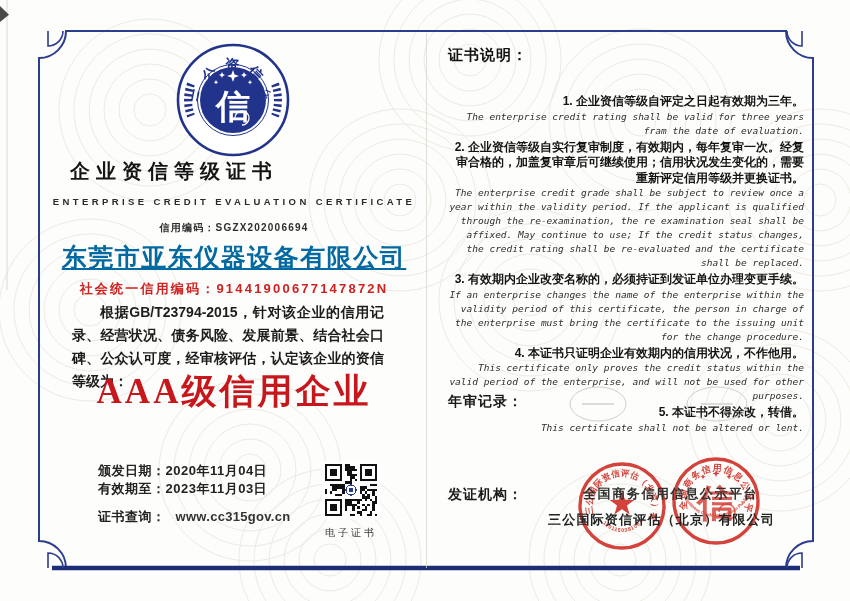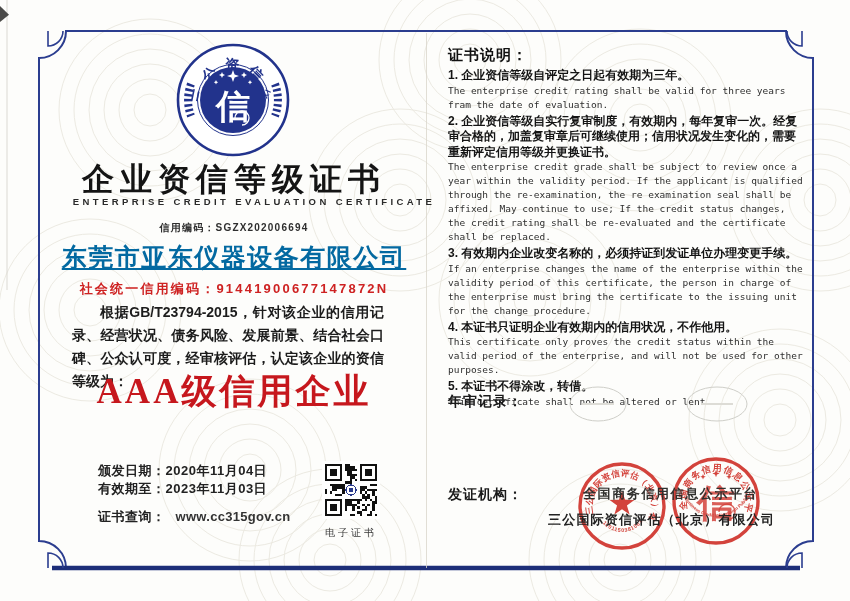--- a/index.html
+++ b/index.html
@@ -11,24 +11,24 @@
   
   #guilloche{left:0;top:0;z-index:0;}
   #frame-svg{left:0;top:0;z-index:1;}
   #fold-line{left:426px;top:33px;width:1px;height:535px;background:#d9d6cc;opacity:.8;z-index:1;}
   #scan-wedge{left:0;top:6px;width:9px;height:16px;background:#4a4a48;
               clip-path:polygon(0 0,100% 55%,0 100%);z-index:5;}
   #scan-streak{left:6px;top:0;width:2px;height:290px;background:#d8d5cf;opacity:.45;z-index:1;}
 
   
   #logo-svg{left:175px;top:42px;z-index:2;}
-  #title{left:40px;top:158px;width:388px;text-align:center;font-family:"Liberation Serif",serif;
-         font-size:32px;font-weight:900;letter-spacing:6px;color:#141414;z-index:2;}
+  #title{left:40px;top:158px;width:388px;font-family:"Liberation Serif",serif;
+         font-size:20px;font-weight:900;letter-spacing:6px;color:#141414;z-index:2;padding-left:30px;}
   #subtitle{left:40px;top:196px;width:388px;text-align:center;font-size:9.5px;font-weight:bold;
-            letter-spacing:3.4px;color:#2a2a2a;z-index:2;margin-left:20px;}
+            letter-spacing:3.4px;color:#2a2a2a;z-index:2;}
   #credit-code{left:40px;top:221px;width:388px;text-align:center;font-size:10px;font-weight:bold;
                letter-spacing:1.2px;color:#2e2e2e;z-index:2;}
   #company-name{left:40px;top:241px;width:388px;text-align:center;font-size:25px;font-weight:900;
                 letter-spacing:1.5px;color:#0369a1;z-index:2;text-decoration:underline;}
   #social-code{left:40px;top:280px;width:388px;text-align:center;font-size:13px;font-weight:bold;
                letter-spacing:2.2px;color:#ce2222;z-index:2;}
   #body-par{left:72px;top:301px;width:312px;font-size:14px;line-height:23px;font-weight:600;
             color:#1c1c1c;text-align:justify;text-indent:2em;z-index:2;}
   #rating{left:40px;top:368px;width:388px;text-align:center;font-family:"Liberation Serif",serif;
           font-size:35px;font-weight:900;letter-spacing:3px;color:#c6171d;z-index:2;}
@@ -36,24 +36,24 @@
   #issue-date{top:462px;}
   #valid-until{top:480px;}
   #query-line{top:508px;}
   #query-line .url{font-weight:600;margin-left:10px;letter-spacing:.3px;color:#333;}
   #qr-wrap{left:322px;top:461px;width:58px;height:58px;z-index:2;}
   #eqr-label{left:312px;top:526px;width:78px;text-align:center;font-family:"Liberation Serif",serif;
              font-size:10px;color:#3a3a3a;letter-spacing:3px;z-index:2;}
 
   
   #instr-head{left:448px;top:46px;font-size:15px;font-weight:bold;color:#111;letter-spacing:1px;z-index:2;text-align:center;}
-  #instr-list{left:448px;top:68px;width:356px;z-index:2;}
+  #instr-list{left:448px;top:94px;width:356px;z-index:2;text-align:right;}
   #instr-list .item{margin-bottom:2px;}
   #instr-list .zh{font-size:12px;line-height:15.5px;font-weight:600;color:#141414;}
-  #instr-list .en{font-family:"DejaVu Sans Mono",monospace;font-size:9.5px;line-height:14px;color:#2e2e2e;}
+  #instr-list .en{font-family:"DejaVu Sans Mono",monospace;font-size:9.5px;line-height:14px;color:#2e2e2e;font-style:italic;}
   #annual-label{left:448px;top:393px;font-size:14px;font-weight:bold;color:#1a1a1a;letter-spacing:1px;z-index:2;}
   #annual-seals{left:560px;top:385px;z-index:2;}
   #issuer-label{left:448px;top:486px;font-size:14px;font-weight:bold;color:#1a1a1a;letter-spacing:1px;z-index:4;}
   #stamps-svg{left:535px;top:438px;z-index:2;opacity:.92;}
   #issuer-line1{left:583px;top:485px;font-size:13px;font-weight:600;letter-spacing:1.6px;color:#30302e;z-index:3;}
   #issuer-line2{left:548px;top:511px;font-size:13px;font-weight:600;letter-spacing:1.2px;color:#222;z-index:3;}
 </style>
 </head>
 <body>
 

